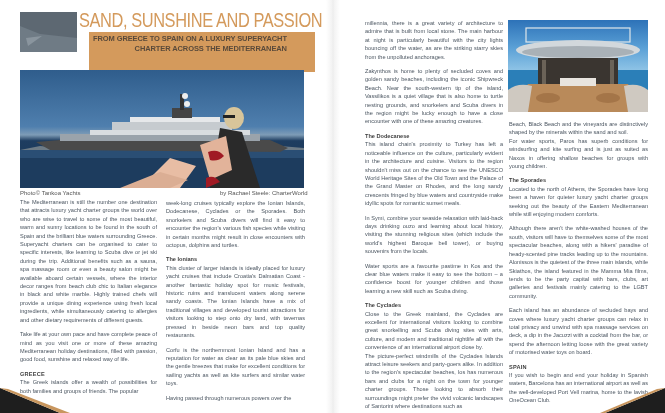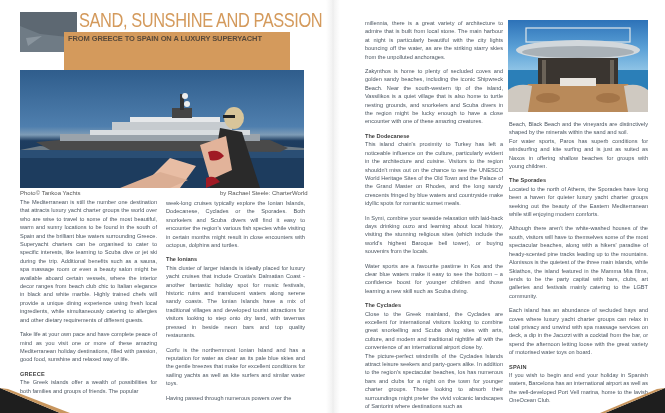--- a/index.html
+++ b/index.html
@@ -4,21 +4,21 @@
 <style>
   html,body{margin:0;padding:0;}
   body{width:665px;height:413px;overflow:hidden;background:#ffffff;position:relative;font-family:"Liberation Sans",sans-serif;color:#4a5560;}
   .page{position:absolute;top:0;height:413px;background:#ffffff;}
   .page-left{left:0;width:332px;}
   .page-right{left:332px;width:333px;}
   .gutter{position:absolute;left:326px;top:0;width:14px;height:413px;background:linear-gradient(90deg,#fff 0%,#f2f2f2 45%,#e9e9e9 50%,#f2f2f2 55%,#fff 100%);}
   .logo-box{position:absolute;left:20px;top:12px;width:57px;height:40px;background:#5d6872;overflow:hidden;}
   .logo-box svg{position:absolute;left:0;top:0;}
   .title{position:absolute;left:79px;top:9px;font-family:"Liberation Sans",sans-serif;font-size:20px;letter-spacing:-0.5px;color:#d49a5c;white-space:nowrap;transform:scaleX(0.82);transform-origin:left top;line-height:22px;}
-  .subtitle-box{position:absolute;left:64px;top:32px;width:226px;height:40px;background:#d49a5c;text-align:right;}
+  .subtitle-box{position:absolute;left:89px;top:32px;width:226px;height:40px;background:#d49a5c;text-align:right;}
   .subtitle{position:absolute;left:4px;top:2px;font-size:7.5px;font-weight:bold;color:#5a4a3a;line-height:10px;white-space:nowrap;letter-spacing:-0.1px;}
   .hero{position:absolute;left:20px;top:70px;width:284px;height:118px;overflow:hidden;background:linear-gradient(180deg,#2f5d8c 0%,#4f7fae 48%,#7e9cb6 55%,#1e3d60 60%,#183452 100%);}
   .credit{position:absolute;font-size:6px;color:#555;white-space:nowrap;}
   .col{position:absolute;font-size:5.6px;line-height:8.4px;text-align:justify;color:#4a5560;}
   .col p{margin:0 0 6px 0;}
   .col h4{margin:0;font-size:5.6px;font-weight:bold;color:#3f3f3f;}
   .col h4.caps{letter-spacing:0.2px;}
   .yacht-img{position:absolute;left:508px;top:20px;width:140px;height:92px;overflow:hidden;background:linear-gradient(180deg,#2d72b8 0%,#5aa0d6 30%,#8fc4e6 55%,#2a7fb6 70%,#1e5c8a 100%);}
 </style>
 </head>
@@ -31,20 +31,21 @@
 <div class="logo-box">
   <svg width="57" height="40" viewBox="0 0 57 40">
     <polygon points="0,14 20,22 57,26 57,40 0,40" fill="#6f7b85"></polygon>
     <polygon points="6,26 22,24 8,34" fill="#8a959e"></polygon>
   </svg>
 </div>
 <div class="title">SAND, SUNSHINE AND PASSION</div>
 <div class="subtitle-box">
   <div class="subtitle">
     <div>FROM GREECE TO SPAIN ON A LUXURY SUPERYACHT</div>
+    <div>CHARTER ACROSS THE MEDITERRANEAN</div>
   </div>
 </div>
 
 <div class="hero" title="Woman in red bikini sunbathing in front of superyacht">
   <svg width="284" height="118" viewBox="0 0 284 118">
     <rect x="0" y="78" width="284" height="40" fill="#1d3c5e"></rect>
     <rect x="0" y="80" width="284" height="8" fill="#2a4e74"></rect>
     <polygon points="0,80 20,76 45,78 60,74 80,80" fill="#6d7b86"></polygon>
     <polygon points="240,80 260,76 284,78 284,80" fill="#6d7b86"></polygon>
     <polygon points="16,72 30,80 260,82 268,78 250,70 40,70" fill="#4a4a4a"></polygon>

